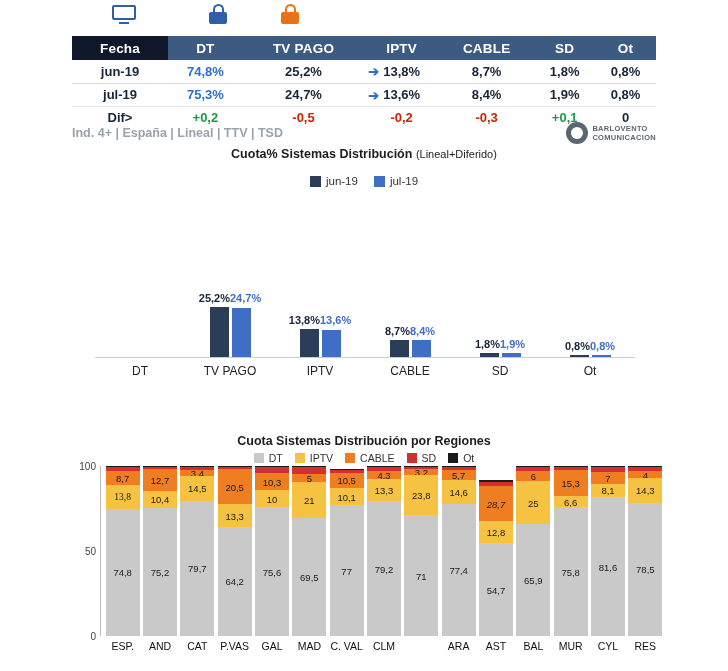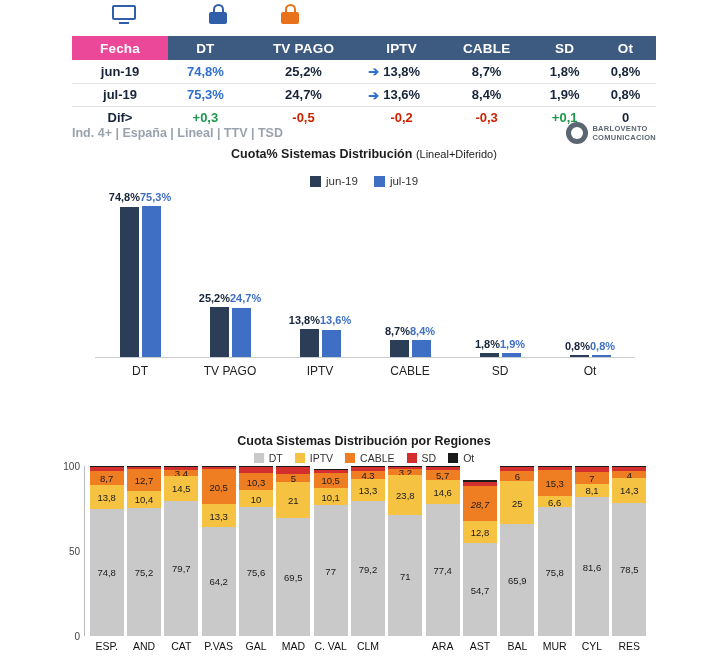--- a/index.html
+++ b/index.html
@@ -69,21 +69,21 @@
   }
   .tbl th {
     background: #3d5a80;
     color: #ffffff;
     font-weight: bold;
     height: 24px;
     text-align: center;
     font-size: 13.5px;
     letter-spacing: .2px;
   }
-  .tbl th.fecha-h { background: #ec4899; width: 96px; }
+  .tbl th.fecha-h { background: #0f172a; width: 96px; }
   .tbl td {
     height: 23px;
     text-align: center;
     font-size: 13px;
     font-weight: bold;
     border-bottom: 1px solid #dfe3e8;
     background: #ffffff;
   }
   .tbl td.lbl { color: #17243a; }
   .tbl td.blue { color: #2f6fd0; }
@@ -206,21 +206,21 @@
     font-size: 10.5px; color: #333;
   }
   .sw-dt { background: #c9c9c9; }
   .sw-iptv { background: #f5c242; }
   .sw-cable { background: #ef7d22; }
   .sw-sd { background: #d32f2f; }
   .sw-ot { background: #1a1a1a; }
 
   .chart2 {
     position: absolute;
-    left: 88px; top: 466px;
+    left: 104px; top: 466px;
     width: 560px; height: 170px;
   }
   .c2-axis {
     position: absolute;
     left: -26px; top: 0;
     width: 24px; height: 170px;
   }
   .c2-tick {
     position: absolute;
     right: 6px;
@@ -320,21 +320,21 @@
         <td class="dark arrow-cell">
           <span class="arr">➔</span>
           <span>13,6%</span>
         </td>
         <td class="dark">8,4%</td>
         <td class="dark">1,9%</td>
         <td class="dark">0,8%</td>
       </tr>
       <tr class="dif">
         <td class="lbl">Dif&gt;</td>
-        <td class="pos">+0,3</td>
+        <td class="pos">+0,2</td>
         <td class="neg">-0,5</td>
         <td class="neg">-0,2</td>
         <td class="neg">-0,3</td>
         <td class="pos">+0,1</td>
         <td class="zero">0</td>
       </tr>
     </tbody>
   </table>
 
   <div class="subbar">
@@ -358,27 +358,20 @@
       <span>jun-19</span>
     </div>
     <div class="lg-item">
       <span class="lg-sw sw-jul"></span>
       <span>jul-19</span>
     </div>
   </div>
 
   <div class="chart1" id="chart1">
     <div class="c1-baseline"></div>
-  <div class="c1-group" style="left: 0px; width: 90px;">
-        <div class="c1-bars" style="width: 90px;">
-          <div class="c1-bar jun" style="height: 149.6px;"></div>
-          <div class="c1-bar jul" style="height: 150.6px;"></div>
-        </div>
-        <div class="c1-lbl" style="width: 120px; left: -15px; bottom: 153.6px;"><span class="v-jun">74,8%</span><span class="v-jul">75,3%</span></div>
-      </div>
       <div class="c1-group" style="left: 90px; width: 90px;">
         <div class="c1-bars" style="width: 90px;">
           <div class="c1-bar jun" style="height: 50.4px;"></div>
           <div class="c1-bar jul" style="height: 49.4px;"></div>
         </div>
         <div class="c1-lbl" style="width: 120px; left: -15px; bottom: 53.4px;"><span class="v-jun">25,2%</span><span class="v-jul">24,7%</span></div>
       </div>
       <div class="c1-group" style="left: 180px; width: 90px;">
         <div class="c1-bars" style="width: 90px;">
           <div class="c1-bar jun" style="height: 27.6px;"></div>
@@ -440,21 +433,21 @@
         <div class="c2-tick" style="top: 85px;">50</div>
         <div class="c2-tick" style="top: 170px;">0</div>
       </div>
   <div class="c2-col" style="left: 1.66667px;">
         <div class="c2-stack">
           <div class="seg seg-ot" style="height: 1.36px;"></div>
           <div class="seg seg-sd" style="height: 3.23px;"></div>
           <div class="seg seg-cable" style="height: 14.79px;">
             <div class="seg-val">8,7</div>
           </div>
-          <div class="seg seg-iptv" style="height: 23.46px;">
+          <div class="seg seg-iptv" style="height: 23.46px; font-family: Liberation Serif, serif;">
             <div class="seg-val">13,8</div>
           </div>
           <div class="seg seg-dt" style="height: 127.16px;">
             <div class="seg-val">74,8</div>
           </div>
         </div>
       </div>
       <div class="c2-xlabel" style="left: -3.33333px;">ESP.</div>
       <div class="c2-col" style="left: 39px;">
         <div class="c2-stack">

